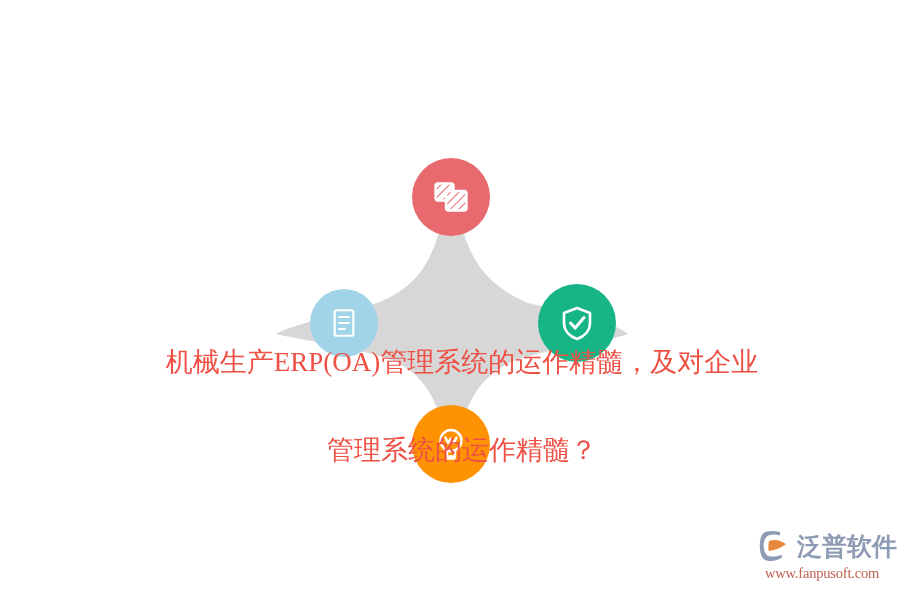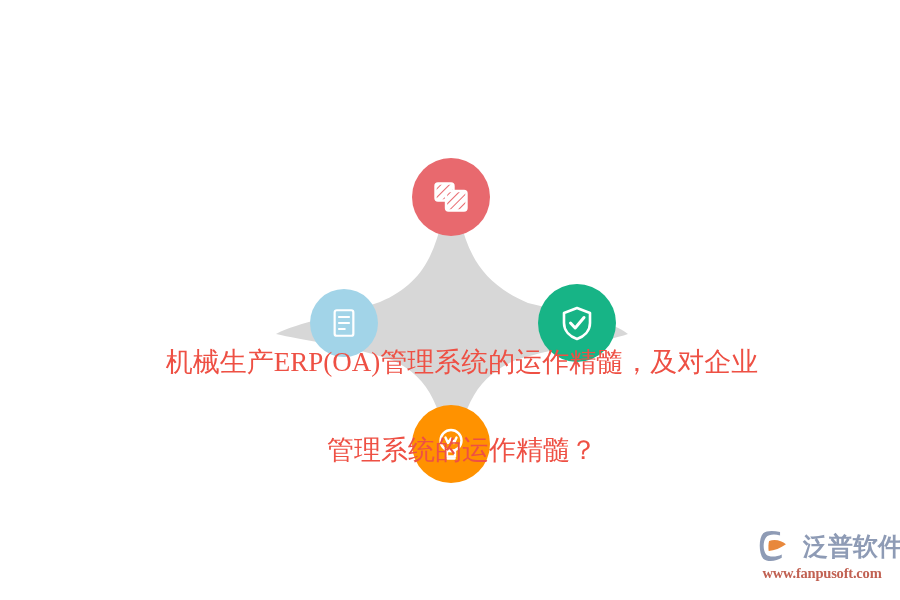--- a/index.html
+++ b/index.html
@@ -67,38 +67,38 @@
   .watermark {
     position: absolute;
     right: 8px;
     bottom: 8px;
     width: 140px;
     height: 66px;
   }
   .wm-row {
     display: flex;
     align-items: center;
-    gap: 11px;
+    gap: 5px;
     height: 40px;
     padding-left: 6px;
   }
   .wm-mark { width: 34px; height: 32px; flex: none; }
   .wm-name {
     font-size: 25px;
     font-family: "DejaVu Sans", "Liberation Sans", sans-serif;
     font-weight: bold;
     letter-spacing: 0px;
     line-height: 1;
     white-space: nowrap;
   }
   .wm-url {
     text-align: center;
     font-size: 14.5px;
     font-family: "Liberation Serif", "DejaVu Serif", serif;
-    font-weight: bold;
+    font-weight: normal;
     letter-spacing: -0.2px;
     margin-top: -1px;
     white-space: nowrap;
   }
 </style>
 </head>
 <body>
 
 <div id="stage">
 

